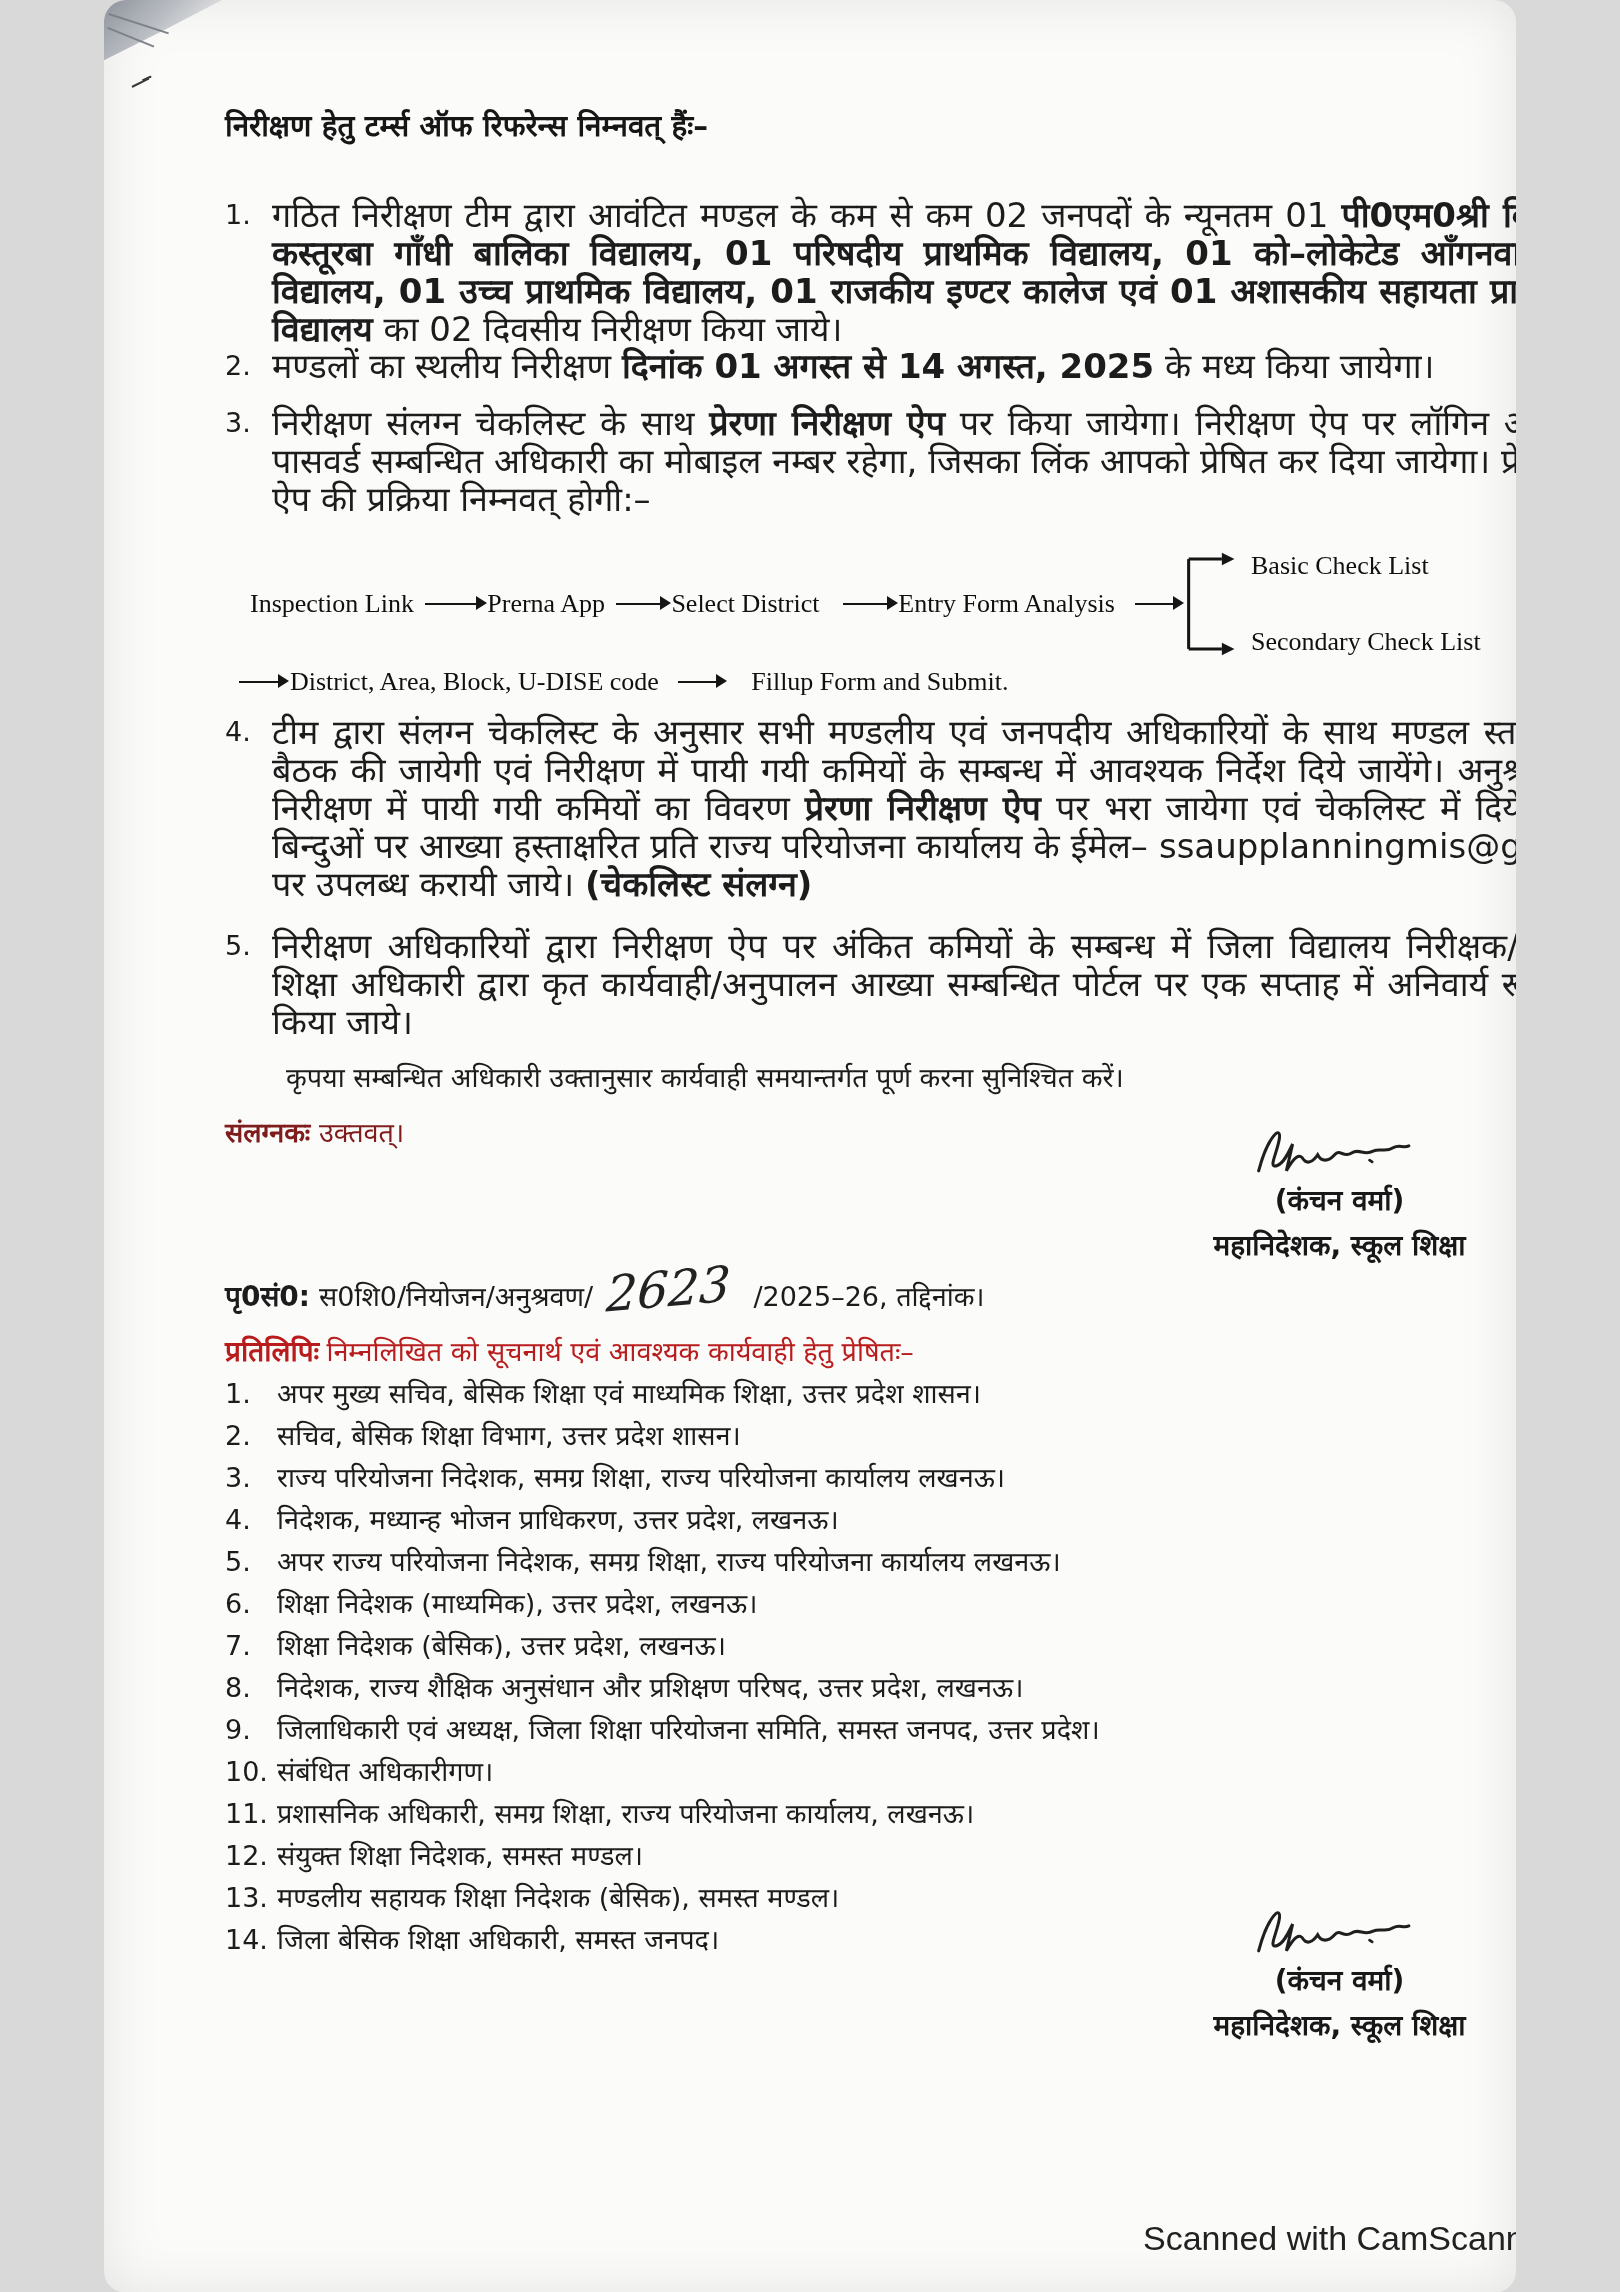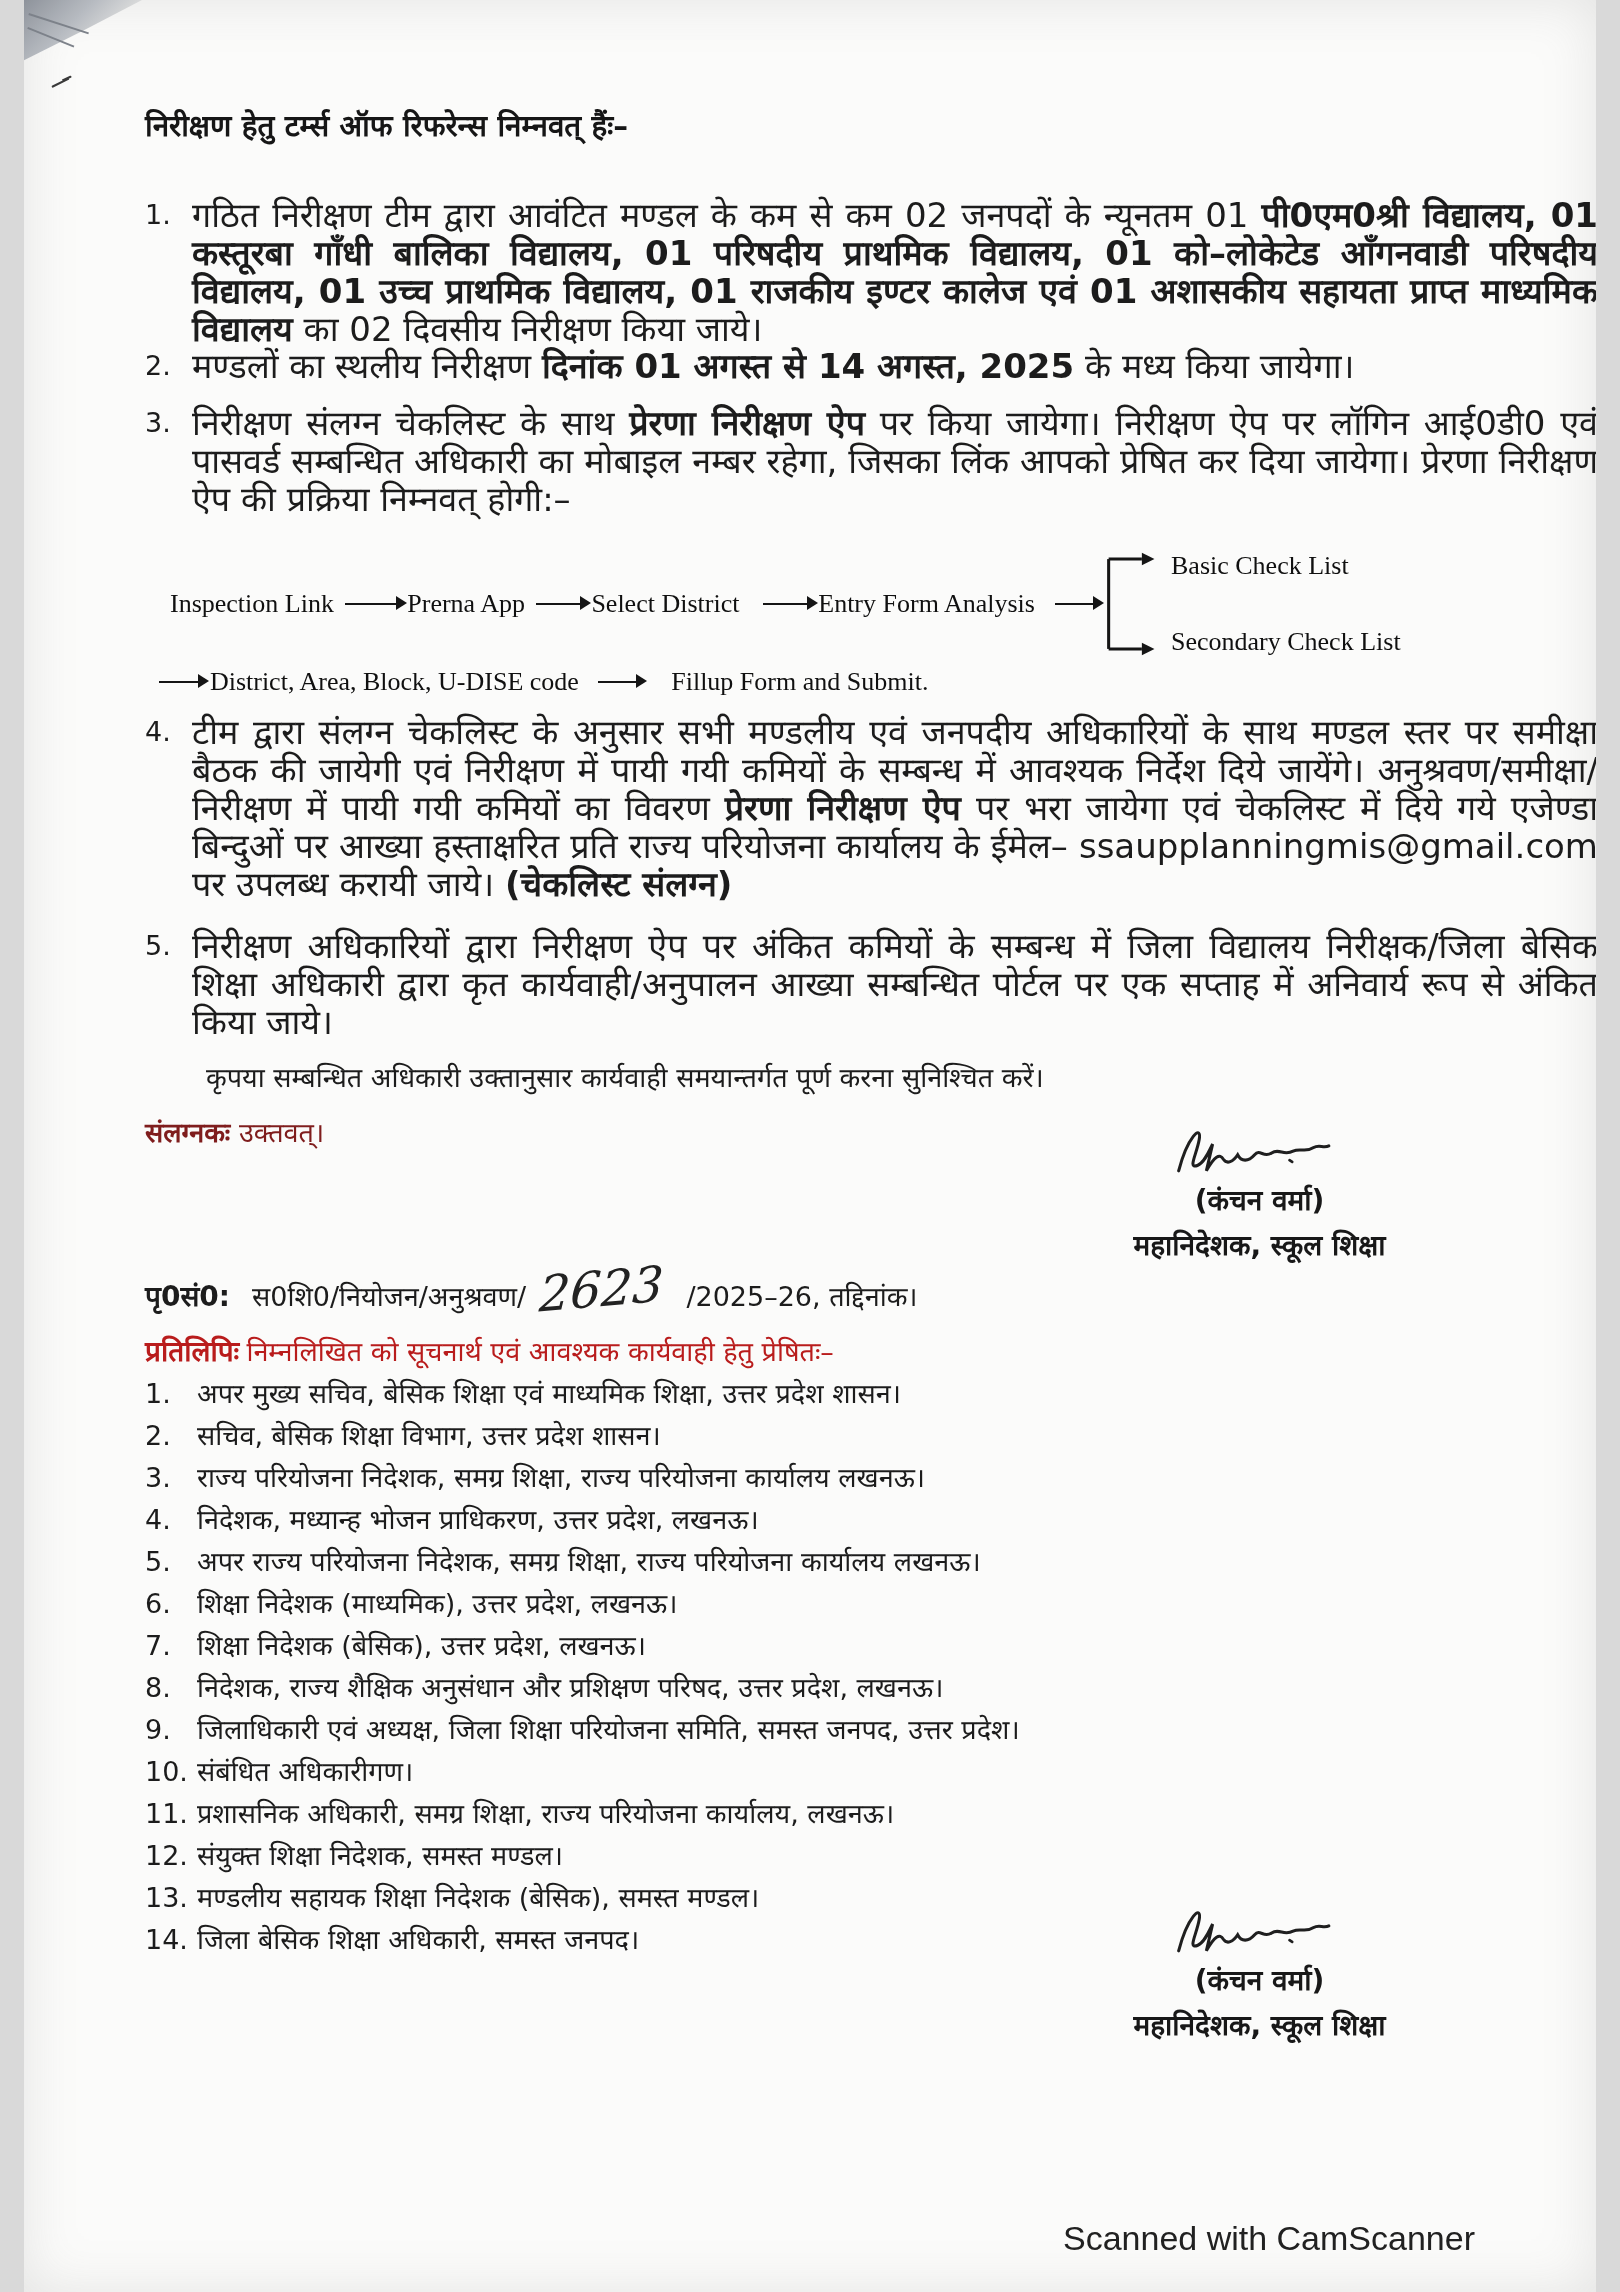--- a/index.html
+++ b/index.html
@@ -1,20 +1,21 @@
 <!DOCTYPE html>
 <html style="font-size:14.3px"><head>
 <meta charset="utf-8">
 <style>
   html,body{margin:0;padding:0;background:#d9d9d9;}
   .page{
-    position:relative;width:1572px;height:2293px;margin:0 auto;
+    position:relative;width:1412px;height:2293px;margin:0 auto;
     background:#fbfbfa;color:#1e1e1e;overflow:hidden;
     font-family:"DejaVu Sans",sans-serif;
     box-shadow:inset 0 0 54px rgba(120,120,120,.18);
+    border-radius:22px;
   }
   .b{font-weight:700;}
   
   .corner-artifact{
     position:absolute;top:0;left:0;width:118px;height:70px;
     background:linear-gradient(135deg,#8e939b 0%,#b7bbc1 38%,#e6e6e4 72%,#fbfbfa 100%);
     clip-path:polygon(0 0,100% 0,52% 42%,0 86%);
   }
   .corner-line{position:absolute;background:#7d828a;height:1.8px;transform-origin:left top;}
   .pen-mark{position:absolute;top:75px;left:27px;width:23px;height:14.3px;}
@@ -37,21 +38,21 @@
   .branch-col{display:flex;flex-direction:column;justify-content:space-between;height:106px;}
   .bracket{flex:none;}
   
   .sigblock{position:absolute;left:967px;width:537px;text-align:center;color:#181818;}
   .sig1{top:1119px;} .sig2{top:1899px;}
   .sig-script{display:block;margin:0 auto;}
   .sig-name{font-size:28px;font-weight:600;margin-top:1.8px;}
   .sig-role{font-size:28px;font-weight:600;margin-top:7.2px;}
   
   .refline{position:absolute;left:121px;top:1272px;display:flex;align-items:baseline;font-size:27px;color:#1c1c1c;}
-  .ref-label{font-weight:700;font-size:28px;margin-right:22px;}
+  .ref-label{font-weight:700;font-size:28px;margin-right:9px;}
   .handnum{
     font-family:"DejaVu Serif",serif;font-style:italic;font-size:49px;line-height:36px;
     display:inline-block;transform:rotate(-5deg) skewX(-8deg);margin:0 23px 0 12.5px;color:#222;
   }
   .copyline{position:absolute;left:121px;top:1331px;font-size:27px;color:#b91c1c;}
   .copy-label{font-weight:700;font-size:28px;margin-right:7.2px;}
   
   .cclist{position:absolute;left:121px;top:1376px;width:1453px;}
   .cc-row{display:grid;grid-template-columns:52px 1fr;height:42px;align-items:start;}
   .cc-n,.cc-t{font-size:27px;line-height:36px;color:#1c1c1c;}

